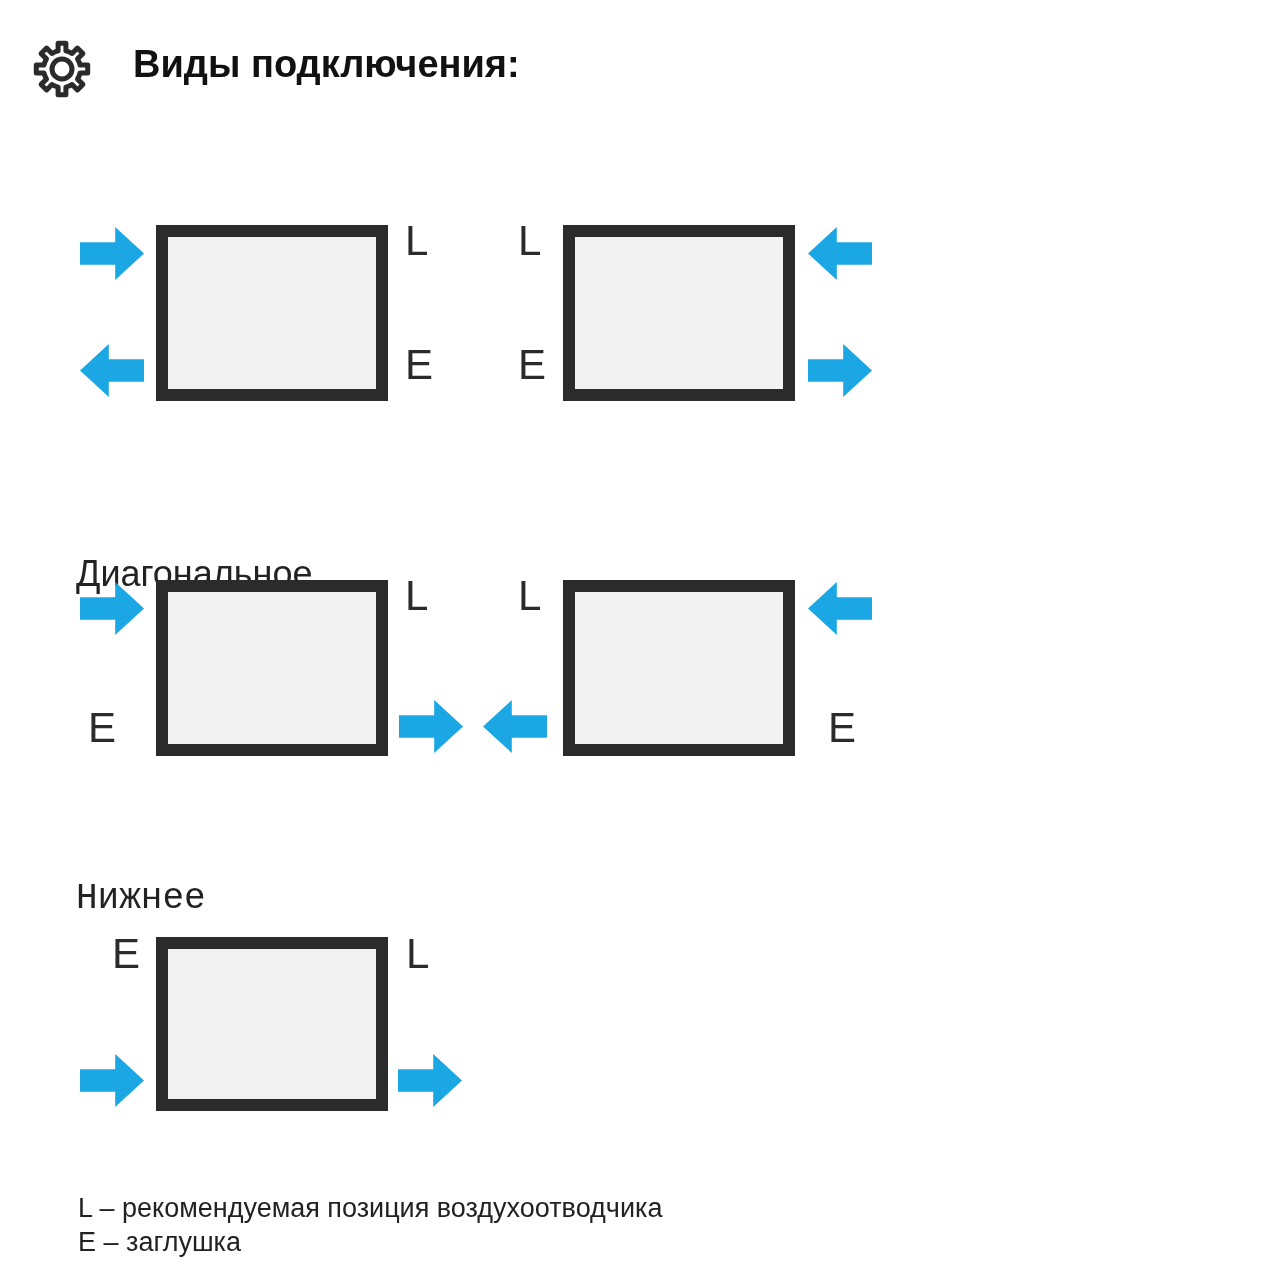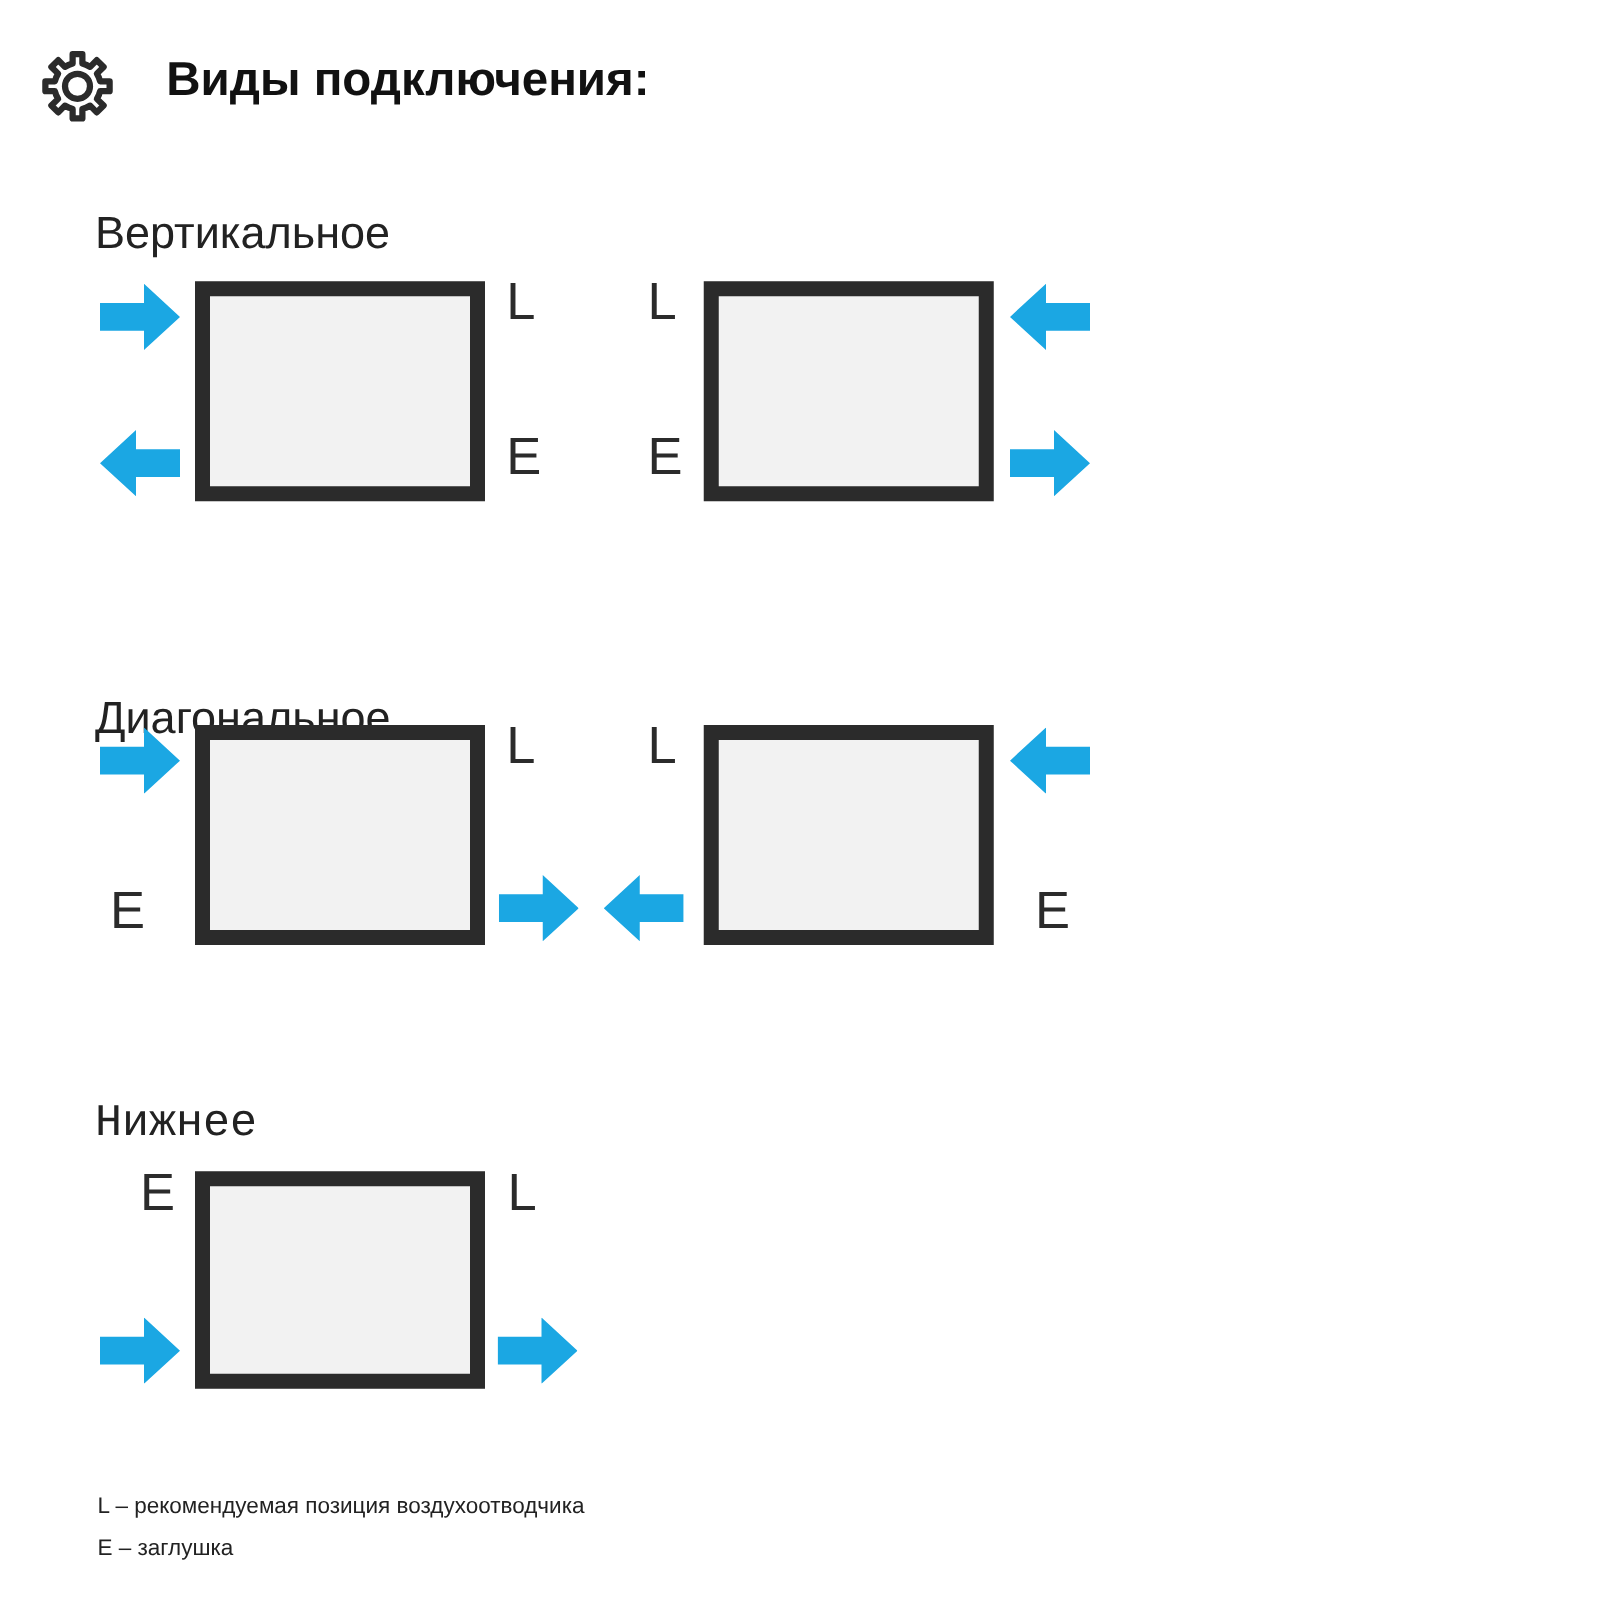--- a/index.html
+++ b/index.html
@@ -28,38 +28,37 @@
   .radiator.short{height:174px;}
   .arrow{
     width:64px;height:53px;background:var(--accent);
     clip-path:polygon(0 29%,55% 29%,55% 0,100% 50%,55% 100%,55% 71%,0 71%);
   }
   .arrow.left{transform:scaleX(-1);}
   .port{
     font-size:42px;font-weight:400;color:#2b2b2b;line-height:1;
   }
   .legend-line{
-    font-size:18px;font-weight:400;color:#222;line-height:1;white-space:nowrap;
+    font-size:27px;font-weight:400;color:#222;line-height:1;white-space:nowrap;
   }
   .gear{width:58px;height:58px;}
   .gear path,.gear circle{fill:#ffffff;stroke:var(--outline);stroke-width:5;stroke-linejoin:round;}
 </style>
 </head>
 <body>
 
 <div class="layer">
   <svg class="gear abs" style="left:33px;top:40px;" viewBox="0 0 58 58">
     <path class="gear-body" d="M21.8 12.0 L25.1 10.9 L25.1 3.3 L32.9 3.3 L32.9 10.9 L36.2 12.0 L36.0 11.9 L39.1 13.5 L44.4 8.1 L49.9 13.6 L44.5 18.9 L46.1 22.0 L46.0 21.8 L47.1 25.1 L54.7 25.1 L54.7 32.9 L47.1 32.9 L46.0 36.2 L46.1 36.0 L44.5 39.1 L49.9 44.4 L44.4 49.9 L39.1 44.5 L36.0 46.1 L36.2 46.0 L32.9 47.1 L32.9 54.7 L25.1 54.7 L25.1 47.1 L21.8 46.0 L22.0 46.1 L18.9 44.5 L13.6 49.9 L8.1 44.4 L13.5 39.1 L11.9 36.0 L12.0 36.2 L10.9 32.9 L3.3 32.9 L3.3 25.1 L10.9 25.1 L12.0 21.8 L11.9 22.0 L13.5 18.9 L8.1 13.6 L13.6 8.1 L18.9 13.5 L22.0 11.9 Z"></path>
     <circle cx="29" cy="29" r="10"></circle>
   </svg>
   <div class="page-title abs" style="left:133px;top:45px;">Виды подключения:</div>
 </div>
 
 <div class="layer">
-  <div class="sec-title abs" style="left:76px;top:168px;">Вертикальное</div>
 
   <div class="arrow abs" style="left:80px;top:227px;"></div>
   <div class="radiator abs" style="left:156px;top:225px;"></div>
   <div class="arrow left abs" style="left:80px;top:344px;"></div>
   <div class="port abs" style="left:405px;top:220px;">L</div>
   <div class="port abs" style="left:405px;top:344px;">E</div>
 
   <div class="port abs" style="left:518px;top:220px;">L</div>
   <div class="port abs" style="left:518px;top:344px;">E</div>
   <div class="radiator abs" style="left:563px;top:225px;"></div>

